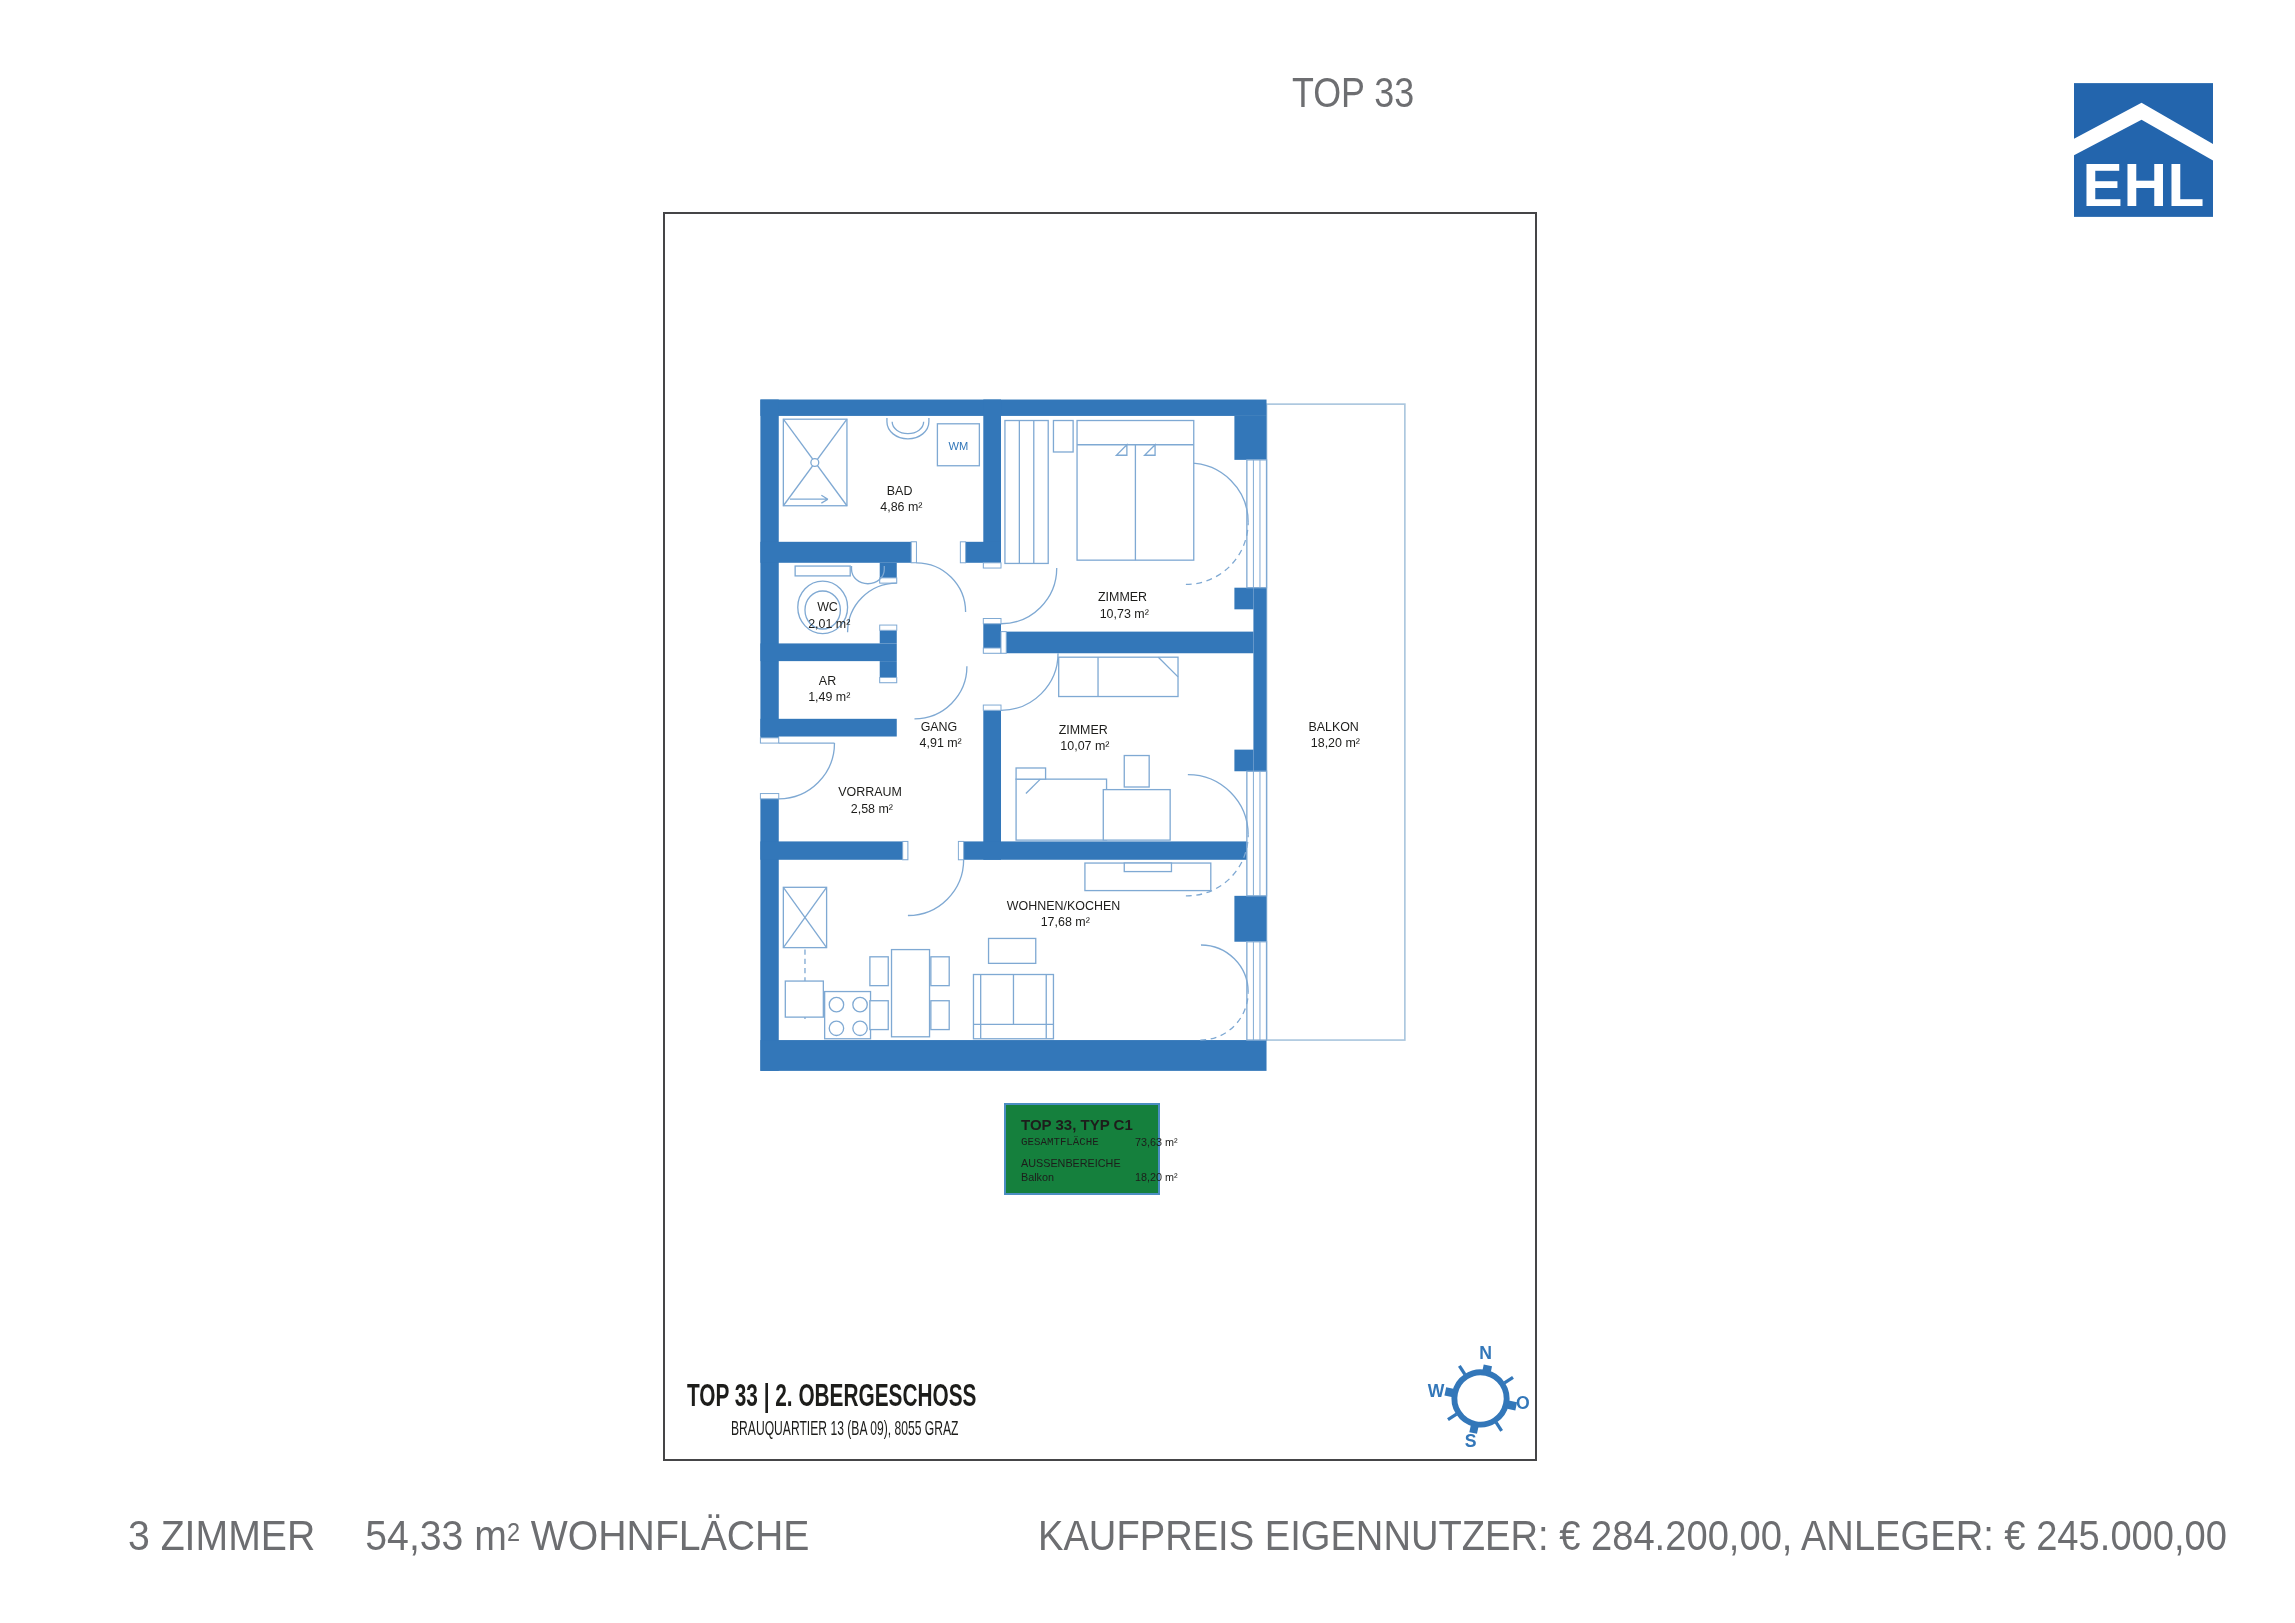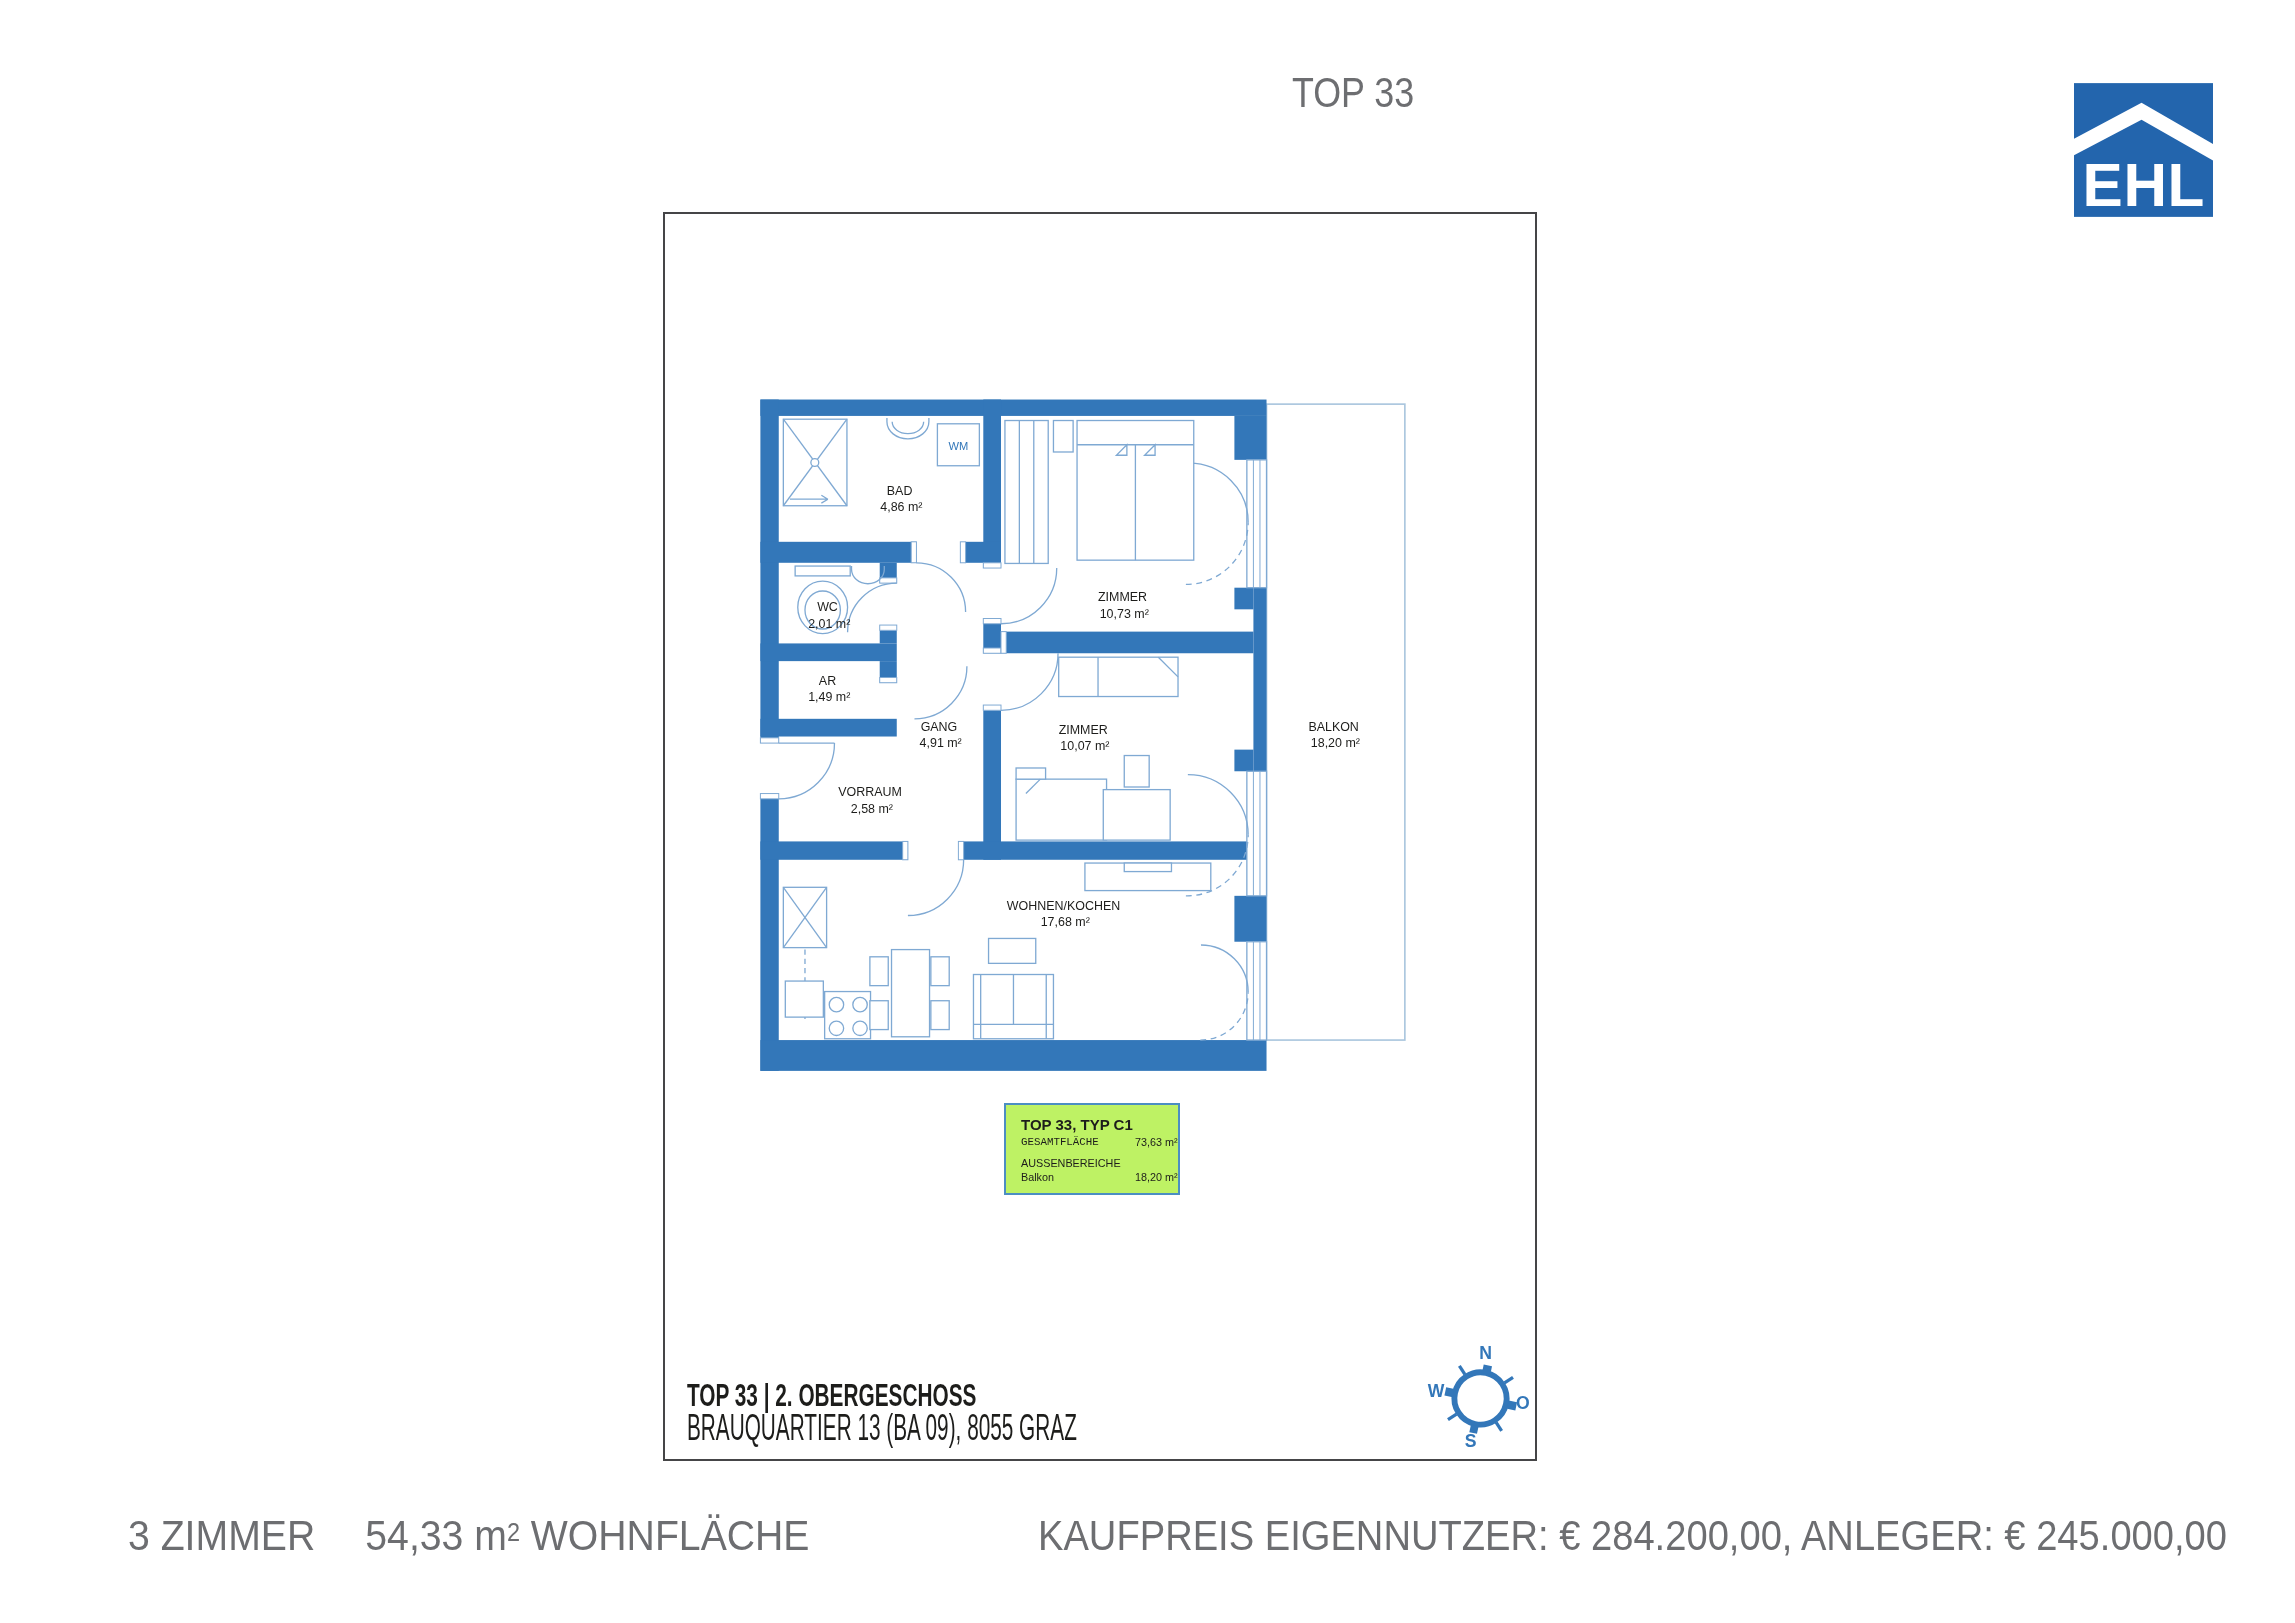--- a/index.html
+++ b/index.html
@@ -9,29 +9,29 @@
   .abs{position:absolute;}
   .fitspan{display:inline-block;white-space:nowrap;transform-origin:left center;}
   .hdr{font-size:43px;letter-spacing:0;}
   .ftr{font-size:43px;}
   .ftr sup{font-size:60%;vertical-align:9.2px;}
   
   .plan-box{position:absolute;left:663px;top:212px;width:874px;height:1249px;
             border:2px solid #454547;background:#fff;box-sizing:border-box;}
   .plan-svg{position:absolute;left:0;top:0;}
   
-  .info-box{position:absolute;left:339px;top:889px;width:176px;height:92px;
-            border:2px solid #4c8ec2;background:#bef264;box-sizing:border-box;}
+  .info-box{position:absolute;left:339px;top:889px;width:156px;height:92px;
+            border:2px solid #4c8ec2;background:#15803d;box-sizing:border-box;}
   .info-title{position:absolute;left:15px;top:10.5px;font-size:15px;font-weight:bold;white-space:nowrap;}
   .info-label{position:absolute;left:15px;font-size:10.8px;white-space:nowrap;}
   .info-value{position:absolute;left:129px;font-size:10.8px;white-space:nowrap;}
   
   .caption{position:absolute;left:22px;top:1166px;line-height:32px;}
   .cap1{font-weight:bold;font-size:31px;}
-  .cap2{font-size:36px;}
+  .cap2{font-size:21px;margin-left:44px;}
   .svgtxt{font-family:"Liberation Sans",sans-serif;fill:#1d1d1b;}
 </style>
 </head>
 <body>
 
 <div class="page">
 
   <div class="abs hdr gray" style="left:1292px;top:68px;">
     <span class="fitspan" style="transform: scaleX(0.833333);">TOP 33</span>
   </div>

